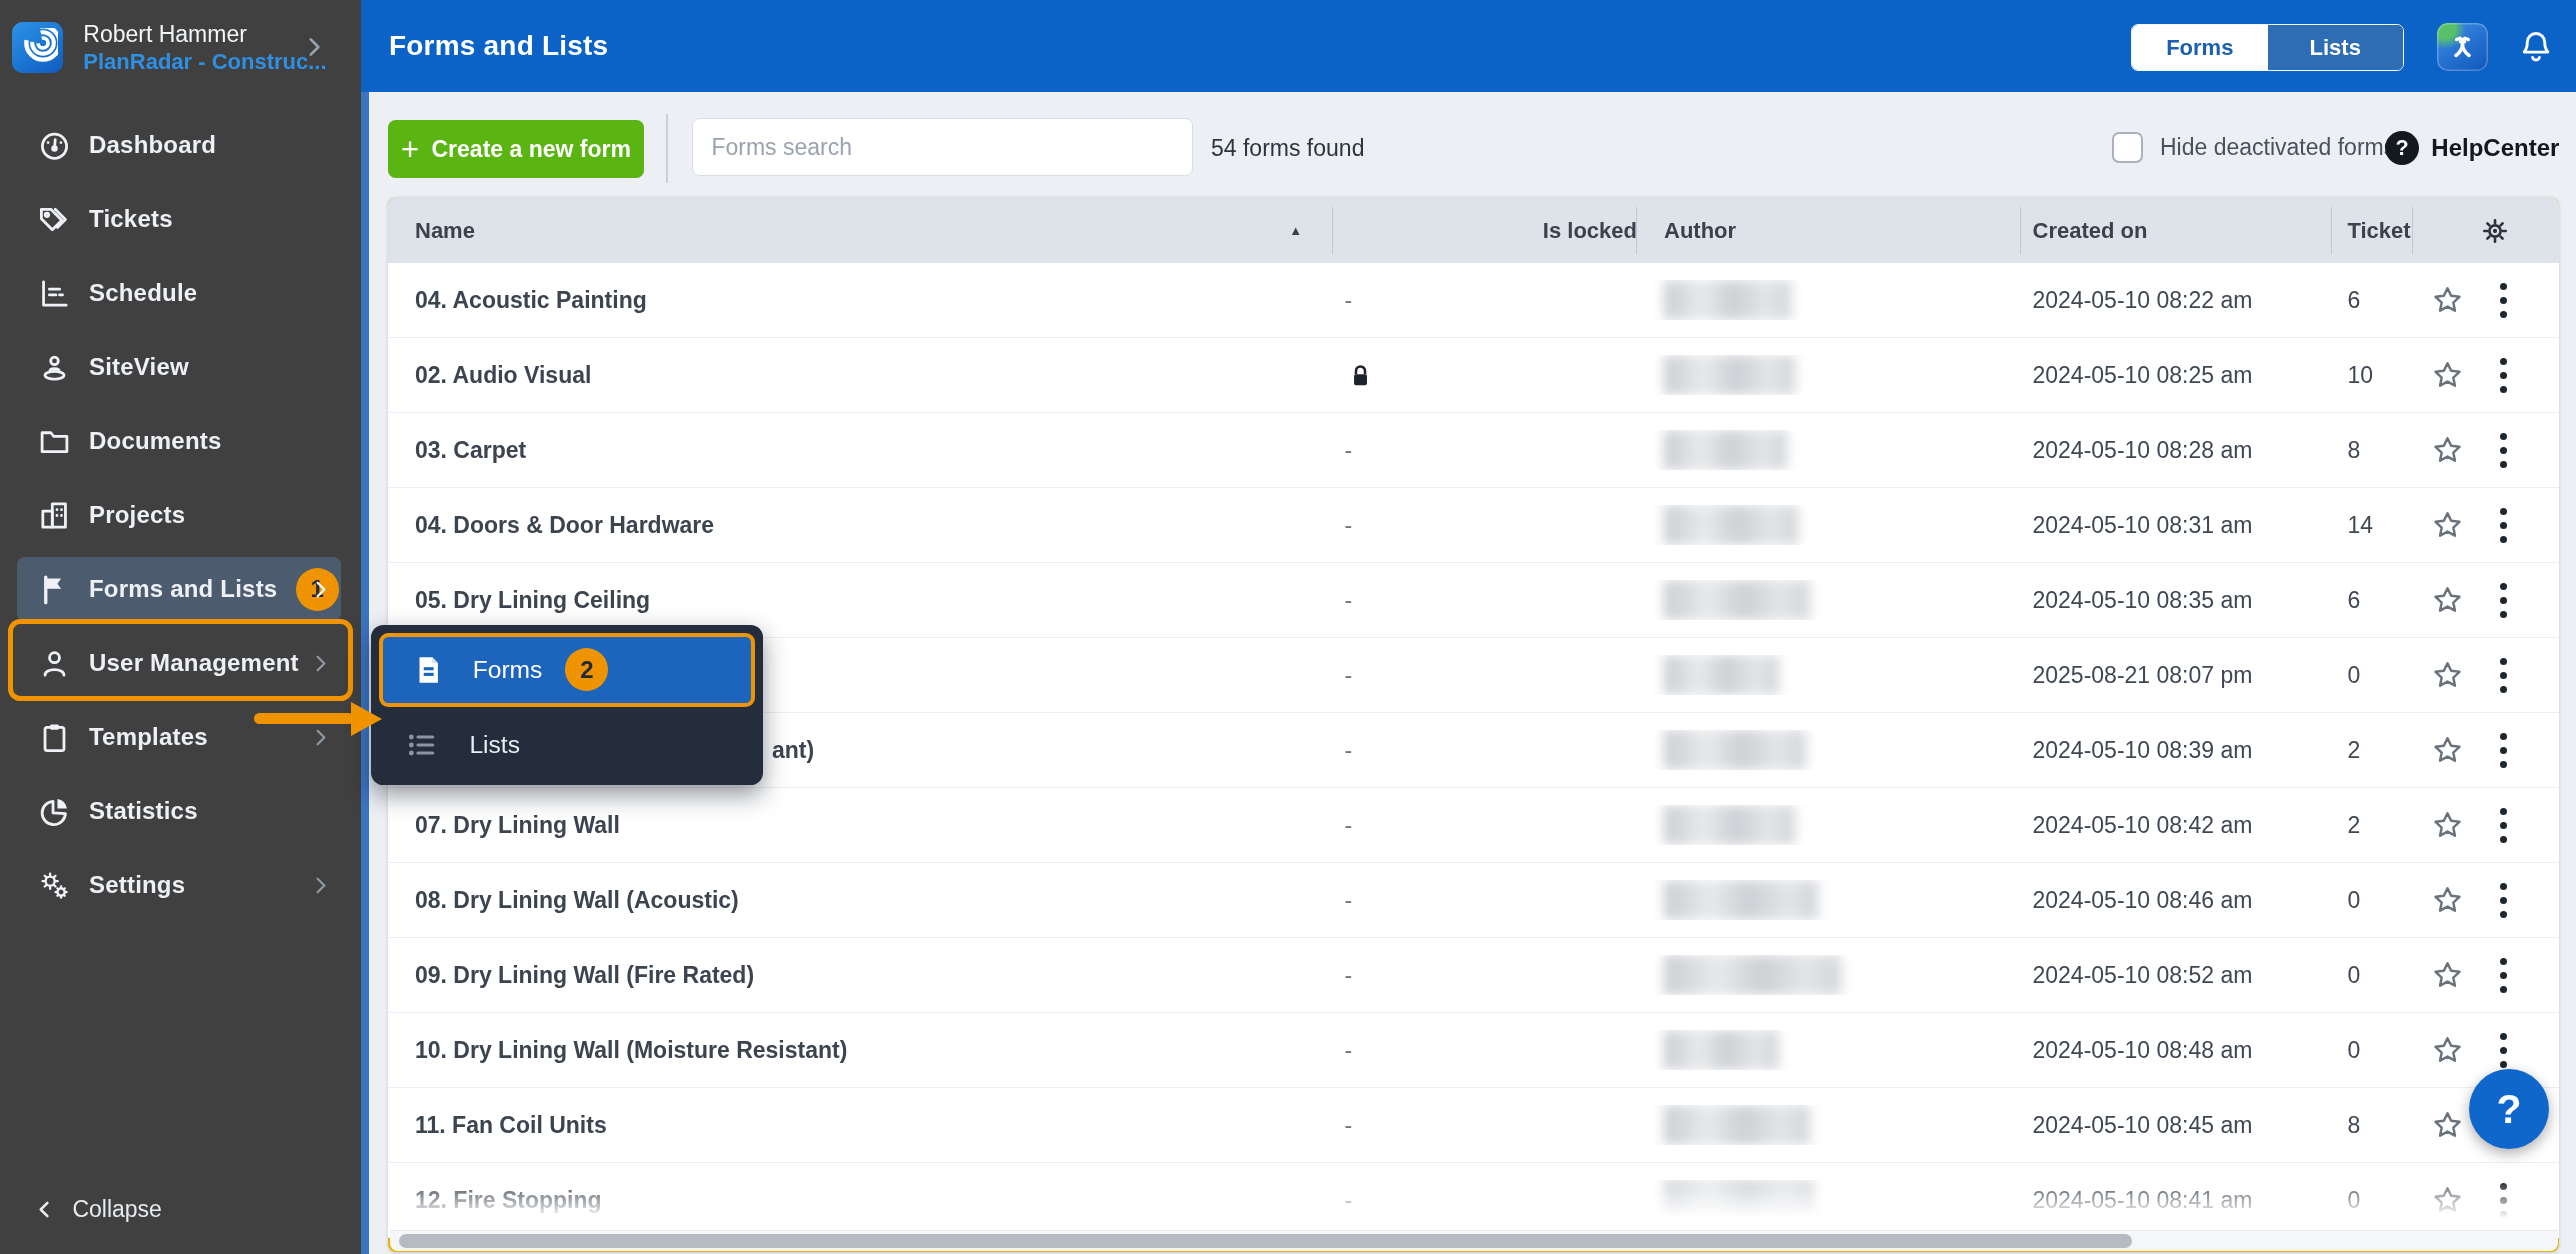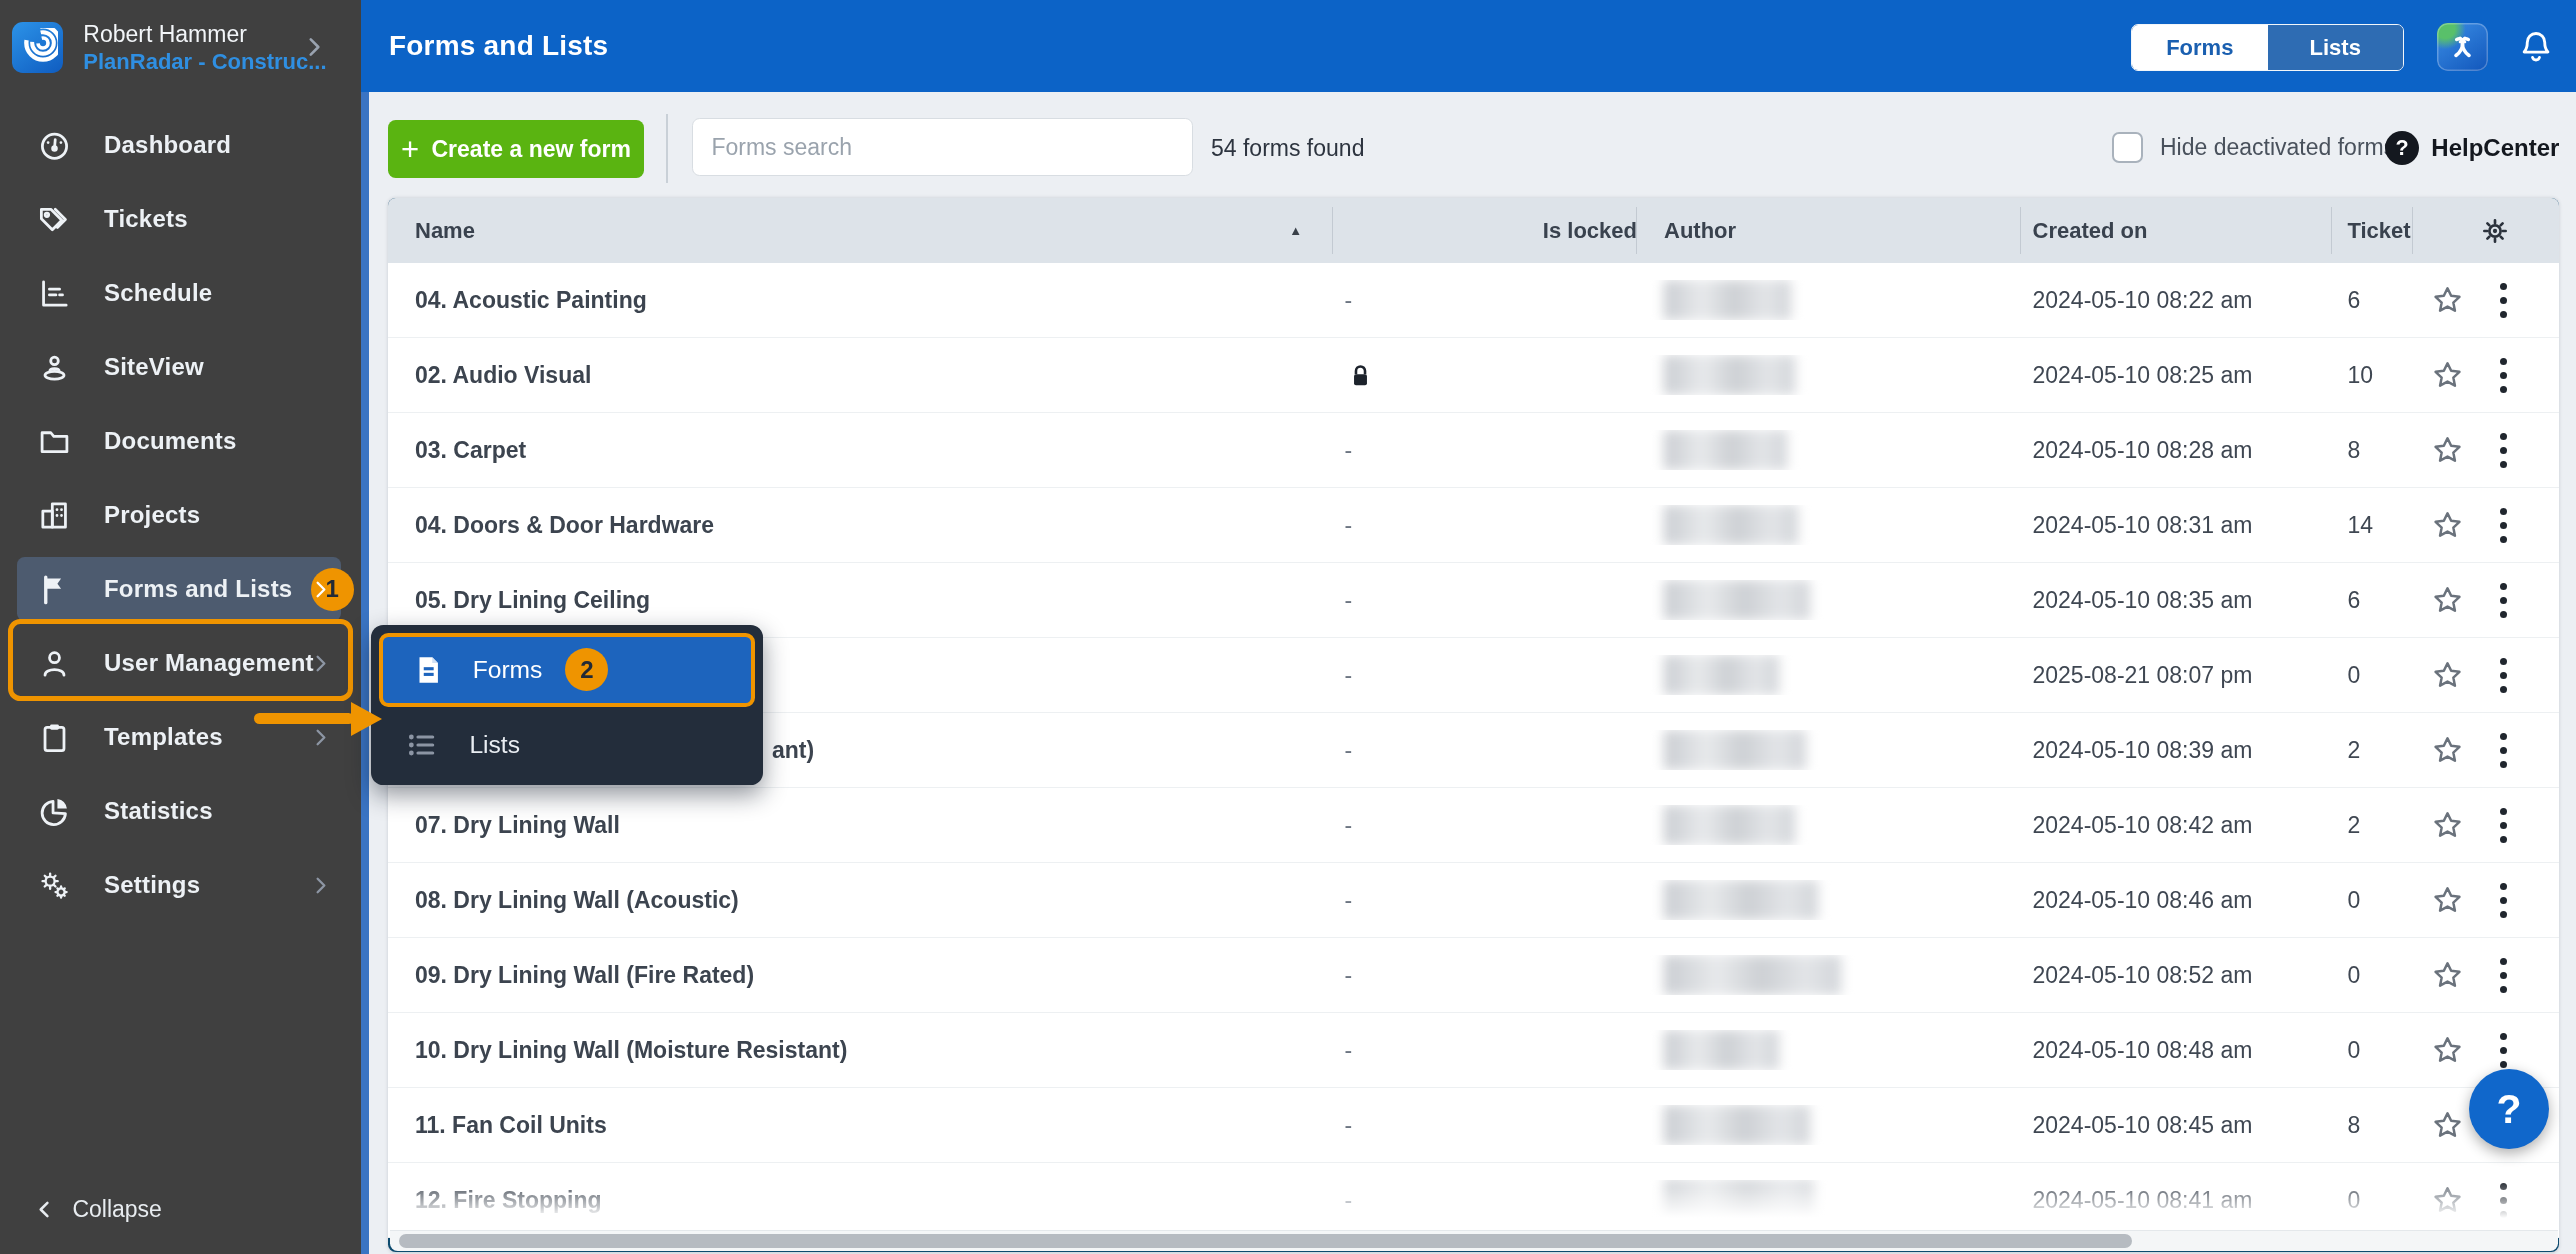--- a/index.html
+++ b/index.html
@@ -15,21 +15,21 @@
   .user-meta{margin-left:20px;line-height:28px;}
   .user-name{font-size:23px;color:#f2f5f8;font-weight:500;}
   .user-account{font-size:22px;color:#2f8fe2;font-weight:700;}
   .user-chevron{position:absolute;right:23px;top:17px;width:26px;height:26px;color:#9aa3b0;}
   .nav{position:absolute;left:0;top:108px;width:361px;}
   .nav-item{position:relative;height:74px;display:flex;align-items:center;padding-left:37px;color:#edf1f5;cursor:pointer;}
   .nav-item.active::before{content:'';position:absolute;left:17px;right:20px;top:4.6px;bottom:4.6px;
       background:#4d5b6f;border-radius:7.7px;z-index:0;}
   .nav-icon{position:relative;z-index:1;width:35px;height:35px;color:#eef2f6;flex:0 0 auto;}
   .nav-icon svg{width:35px;height:35px;}
-  .nav-label{position:relative;z-index:1;margin-left:32px;font-size:24px;font-weight:600;letter-spacing:0.2px;white-space:nowrap;}
+  .nav-label{position:relative;z-index:1;margin-left:17px;font-size:24px;font-weight:600;letter-spacing:0.2px;white-space:nowrap;}
   .nav-badge{position:relative;z-index:1;margin-left:18.4px;width:43px;height:43px;border-radius:50%;
       background:#ef9400;color:#222a36;font-size:24px;font-weight:700;display:flex;align-items:center;justify-content:center;}
   .nav-chev{position:absolute;right:29px;z-index:1;width:23px;height:23px;color:#8d96a4;}
   .nav-item.active .nav-chev{color:#ffffff;}
   .nav-chev svg{width:23px;height:23px;}
   .annotation-ring{position:absolute;left:7.7px;top:619px;width:335px;height:72px;border:5.4px solid #ef9400;
       border-radius:12.3px;z-index:5;pointer-events:none;}
   .annotation-arrow{position:absolute;left:254px;top:702px;z-index:60;pointer-events:none;}
   .annotation-arrow .bar{position:absolute;left:0;top:10.8px;width:100px;height:11.5px;background:#ef9400;border-radius:6.1px;}
   .annotation-arrow .head{position:absolute;left:97px;top:0;width:0;height:0;
@@ -64,21 +64,21 @@
   .search input::placeholder{color:#9aa3ad;}
   .found{position:absolute;left:1211px;top:135px;font-size:23px;color:#2d343f;}
   .hide-group{position:absolute;left:2112px;top:132px;display:flex;align-items:center;cursor:pointer;}
   .checkbox{width:31px;height:31px;border:2.3px solid #a9b2bc;border-radius:7px;background:#fff;box-sizing:border-box;}
   .hide-group label{margin-left:17px;font-size:23px;color:#49515c;cursor:pointer;}
   .help-group{position:absolute;left:2385px;top:131px;display:flex;align-items:center;cursor:pointer;}
   .help-circ{width:34px;height:34px;border-radius:50%;background:#14181f;color:#fff;font-size:21.5px;font-weight:700;
       display:flex;align-items:center;justify-content:center;}
   .help-group span.lbl{margin-left:12.3px;font-size:24px;font-weight:700;color:#14181f;}
   
-  .card{position:absolute;left:388px;top:198px;width:2171px;height:1054px;background:#0c4a6e;border-radius:7.7px;
+  .card{position:absolute;left:388px;top:198px;width:2171px;height:1054px;background:#eab308;border-radius:7.7px;
       box-shadow:0 0.8px 3.8px rgba(30,40,60,.18);}
   .gridcols{display:grid;grid-template-columns:945px 304px 384px 311px 81px 146px;}
   .thead{height:65px;background:#dde3e9;border-radius:7.7px 7.7px 0 0;align-items:center;
       color:#39424e;font-size:22px;font-weight:700;}
   .thead>div{position:relative;height:100%;display:flex;align-items:center;}
   .thead>div.divider::after{content:'';position:absolute;right:0;top:9.2px;bottom:9.2px;width:1.5px;background:#c3cad2;}
   .th-name{padding-left:27px;}
   .sort-arrow{position:absolute;right:31px;font-size:13px;color:#394049;}
   .th-locked{padding-left:15.4px;justify-content:flex-end;}
   .th-author{padding-left:27px;text-align:right;}

